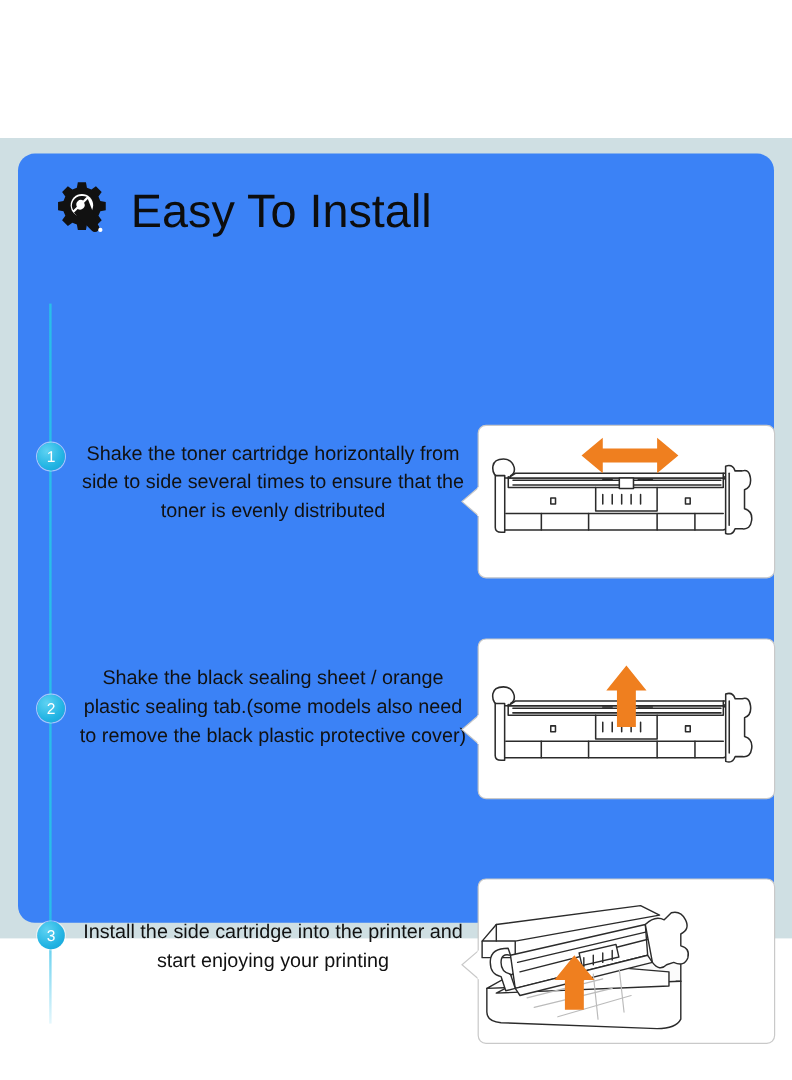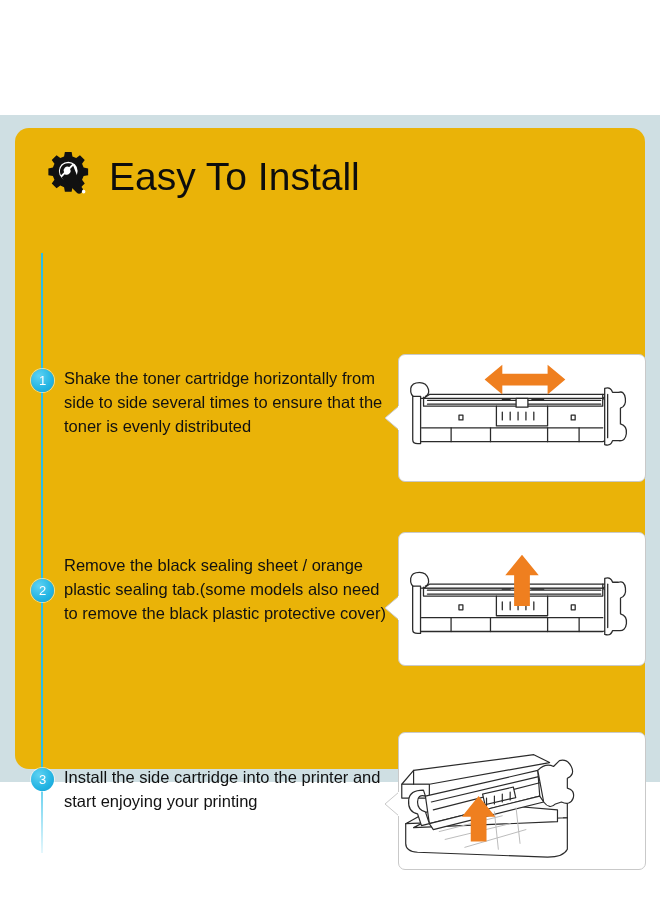--- a/index.html
+++ b/index.html
@@ -29,21 +29,21 @@
     width: 660px;
     height: 667px;
     background: #cfdfe3;
   }
   .card {
     position: absolute;
     left: 15px;
     top: 128px;
     width: 630px;
     height: 641px;
-    background: #eab308;
+    background: #3b82f6;
     border-radius: 14px;
   }
 
   
   .header {
     position: absolute;
     left: 30px;
     top: 22px;
     display: flex;
     align-items: center;
@@ -101,20 +101,21 @@
     line-height: 23px;
     text-align: center;
     font-weight: 400;
     box-shadow: 0 0 0 1px rgba(255,255,255,0.55);
   }
   .step-text {
     margin-left: 33px;
     font-size: 16.5px;
     line-height: 24px;
     color: #111111;
+    text-align: center;
   }
 
   
   .panel {
     position: absolute;
     background: #ffffff;
     border: 1px solid #c9c9c9;
     border-radius: 7px;
     box-sizing: border-box;
   }
@@ -176,21 +177,21 @@
       <div class="timeline-line"></div>
     </div>
 
     <div class="step" id="step-1">
       <div class="step-badge">1</div>
       <div class="step-text">Shake the toner cartridge horizontally from side to side several times to ensure that the toner is evenly distributed</div>
     </div>
 
     <div class="step" id="step-2">
       <div class="step-badge">2</div>
-      <div class="step-text">Remove the black sealing sheet / orange plastic sealing tab.(some models also need to remove the black plastic protective cover)</div>
+      <div class="step-text">Shake the black sealing sheet / orange plastic sealing tab.(some models also need to remove the black plastic protective cover)</div>
     </div>
 
     <div class="step" id="step-3">
       <div class="step-badge">3</div>
       <div class="step-text">Install the side cartridge into the printer and start enjoying your printing</div>
     </div>
 
     <div class="panel" id="panel-1">
       <svg class="panel-tail" viewBox="0 0 16 26">
         <path d="M15 1 L1 13 L15 25" fill="#ffffff" stroke="#c9c9c9" stroke-width="1"></path>

